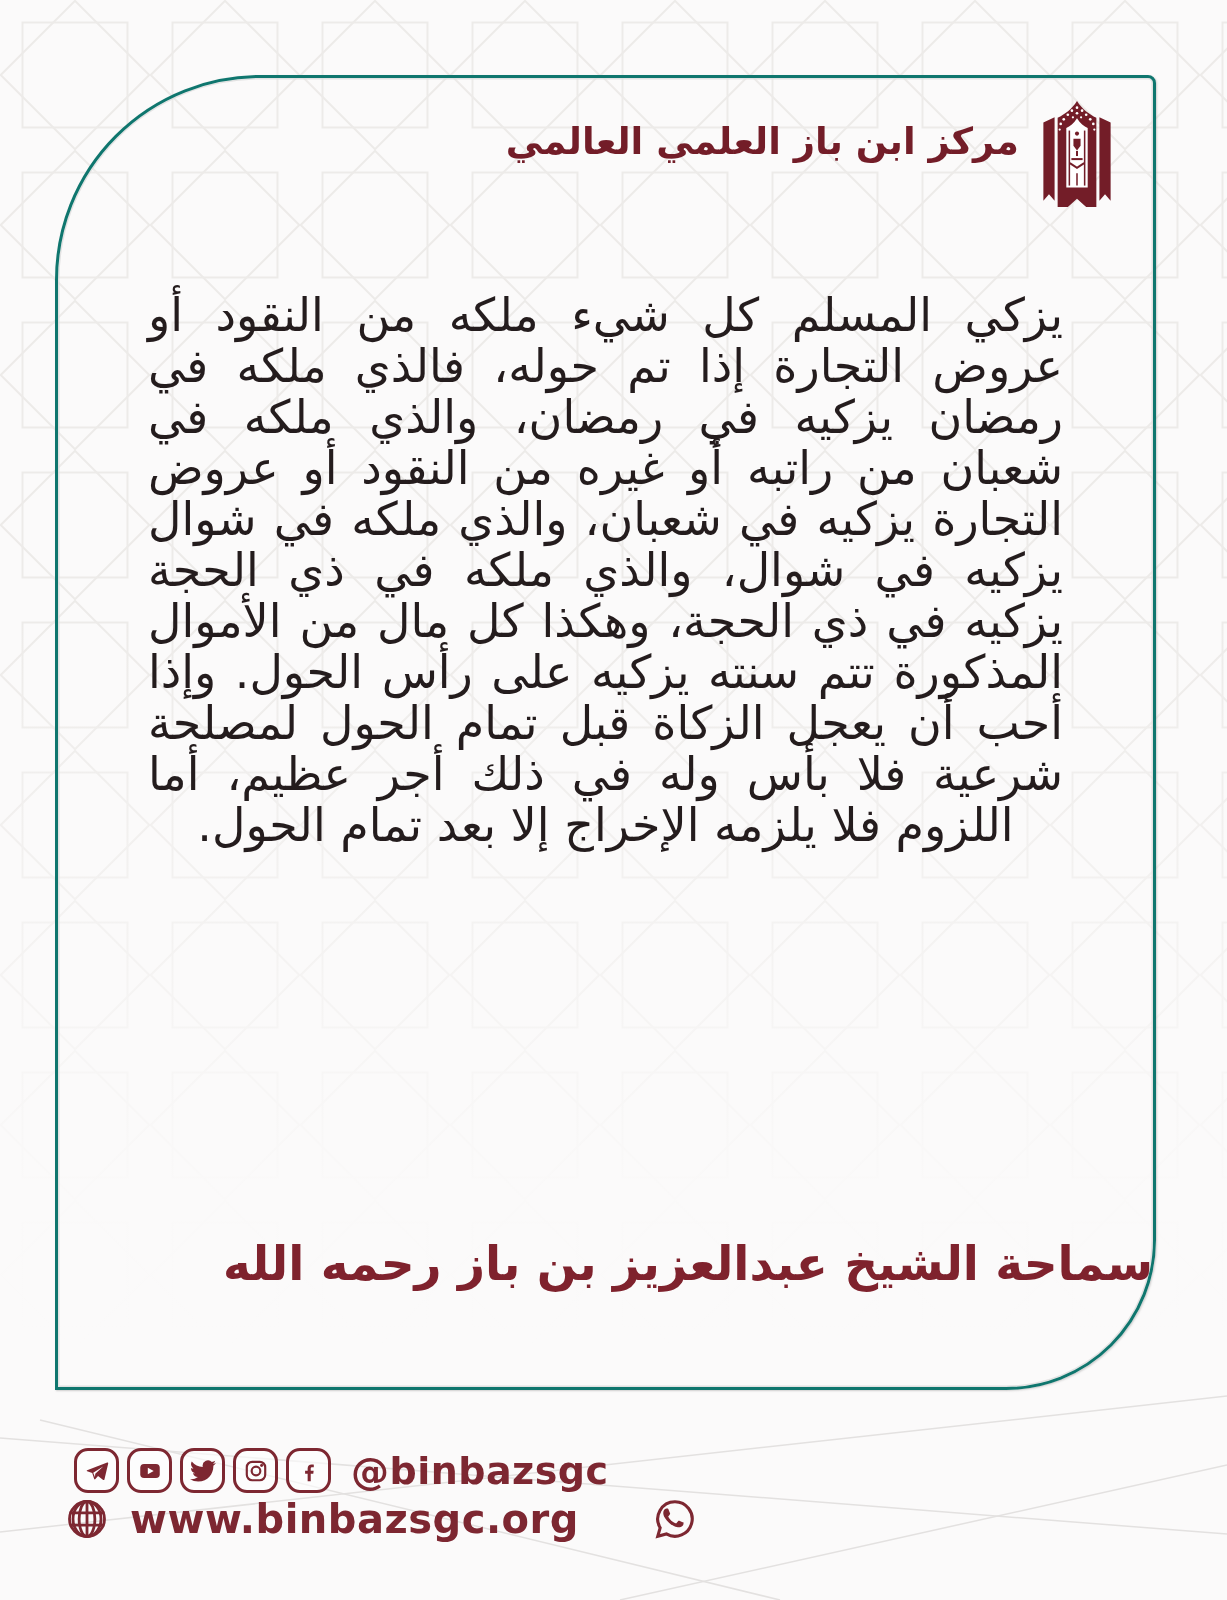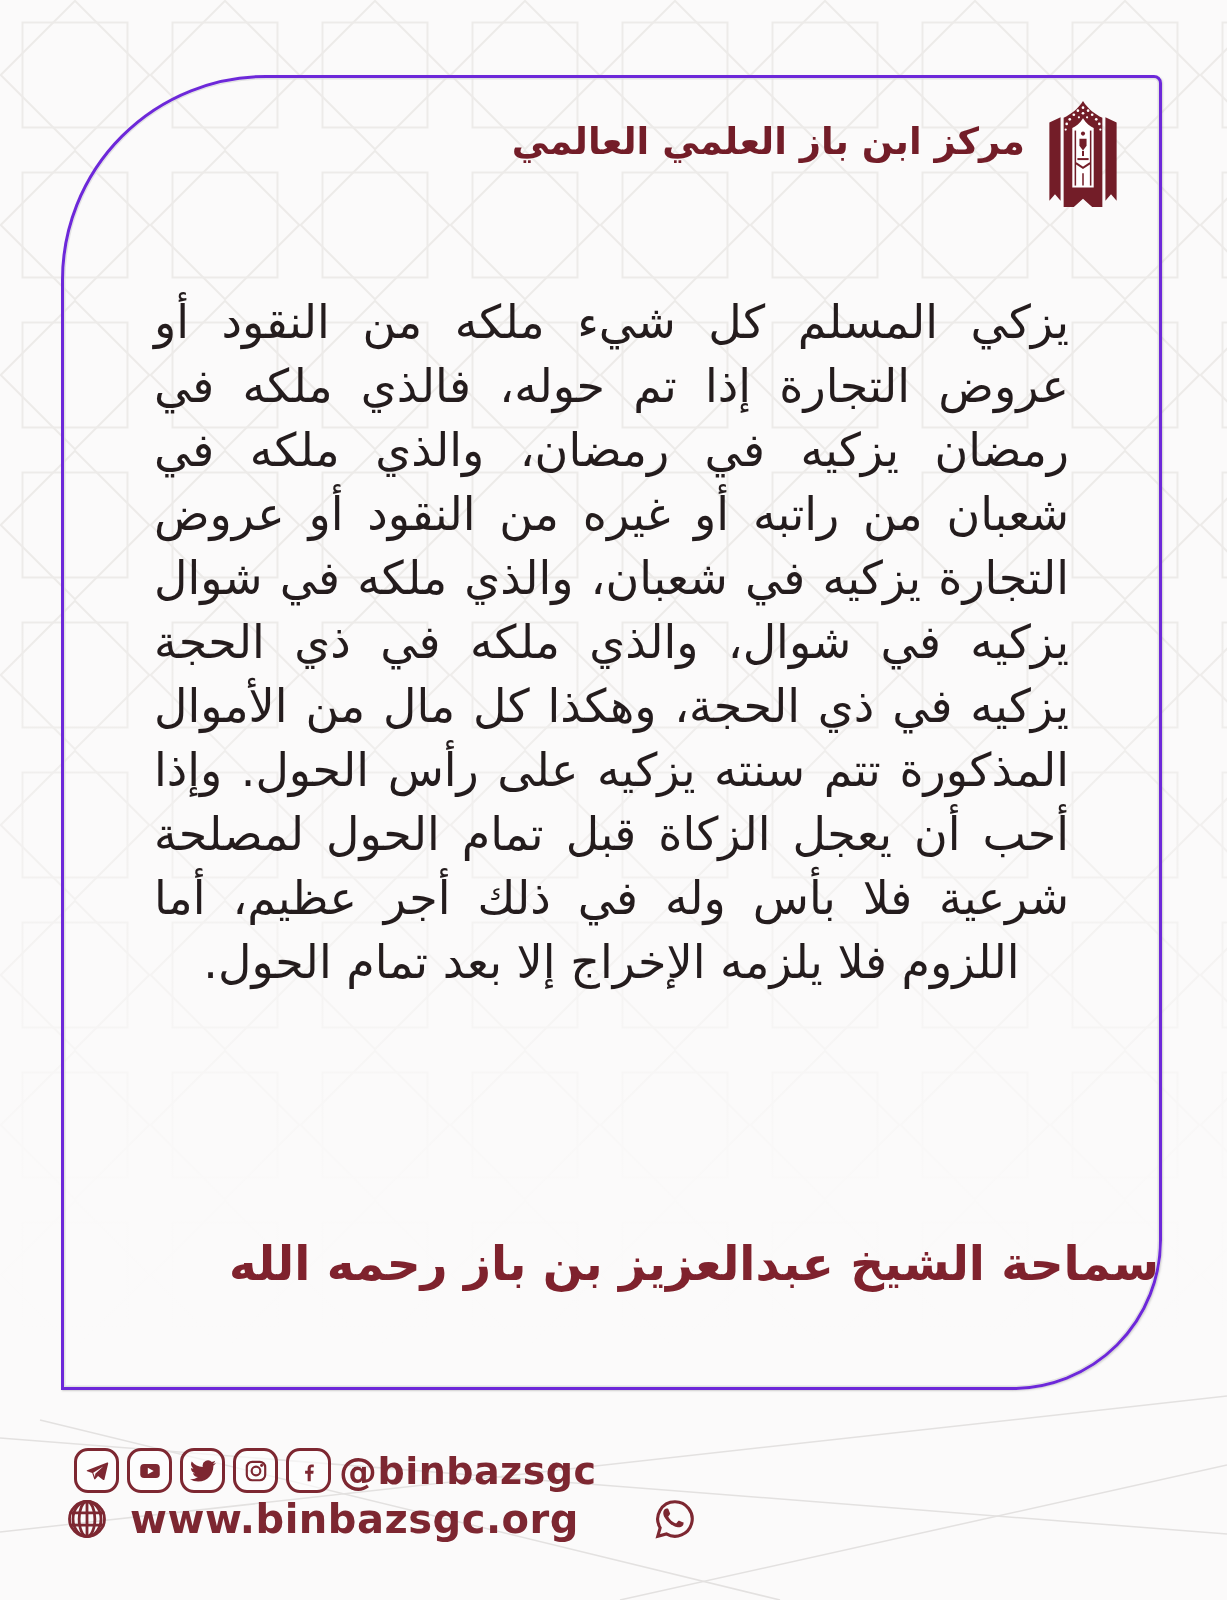--- a/index.html
+++ b/index.html
@@ -15,22 +15,22 @@
       rgba(251,250,250,0) 0%,
       rgba(251,250,250,0) 38%,
       rgba(251,250,250,.55) 60%,
       rgba(251,250,250,.92) 74%,
       #fbfafa 84%);
     pointer-events:none;
   }
   .bg-lines{position:absolute;top:0;left:0;z-index:2;}
 
   .card{
-    position:absolute;left:61px;top:75px;width:1095px;height:1309px;z-index:3;
-    border:3px solid #6d28d9;
+    position:absolute;left:55px;top:75px;width:1095px;height:1309px;z-index:3;
+    border:3px solid #0f766e;
     border-radius:205px 8px 150px 0;
     box-shadow:inset 0 0 0 1.5px rgba(220,220,220,.8), 1px 1px 2px rgba(120,120,120,.35);
   }
 
   .logo-row{
     position:absolute;top:22px;right:38px;
     display:flex;flex-direction:row;align-items:flex-start;gap:20px;
   }
   .logo-textblock{text-align:center;margin-top:20px;direction:rtl;}
   .logo-title{
@@ -38,21 +38,21 @@
     white-space:nowrap;letter-spacing:0;
   }
   .logo-subtitle{
     font-size:16px;color:#86494f;margin-top:10px;letter-spacing:1px;
   }
 
   .fatwa-text{
     position:absolute;top:212px;left:90px;right:90px;
     direction:rtl;unicode-bidi:plaintext;
     text-align:justify;text-align-last:center;-moz-text-align-last:center;
-    font-size:46px;line-height:64px;color:#241c1d;
+    font-size:46px;line-height:51px;color:#241c1d;
   }
   .citation{
     position:absolute;top:988px;left:0;right:0;
     direction:rtl;text-align:center;
     font-size:27px;color:#241c1d;
   }
   .signature{
     position:absolute;top:1158px;left:0;right:0;
     direction:rtl;text-align:right;
     font-size:47px;font-weight:bold;color:#7f222d;
@@ -62,21 +62,21 @@
     position:absolute;left:74px;top:1448px;z-index:4;
     display:flex;align-items:center;gap:8px;
   }
   .icon-box{
     width:45px;height:45px;box-sizing:border-box;
     border:3px solid #7d2731;border-radius:14px;
     display:flex;align-items:center;justify-content:center;
     background:rgba(255,255,255,.6);
   }
   .handle{
-    font-size:38px;font-weight:bold;color:#7d2731;
+    font-size:38px;font-weight:bold;color:#7d2731;margin-left:12px;
     letter-spacing:.5px;
   }
   .contact-row{
     position:absolute;left:66px;top:1496px;z-index:4;
     display:flex;align-items:center;gap:22px;
   }
   .website,.phone{
     font-size:40px;font-weight:bold;color:#7d2731;letter-spacing:.5px;
   }
   .contact-spacer{width:30px;}

